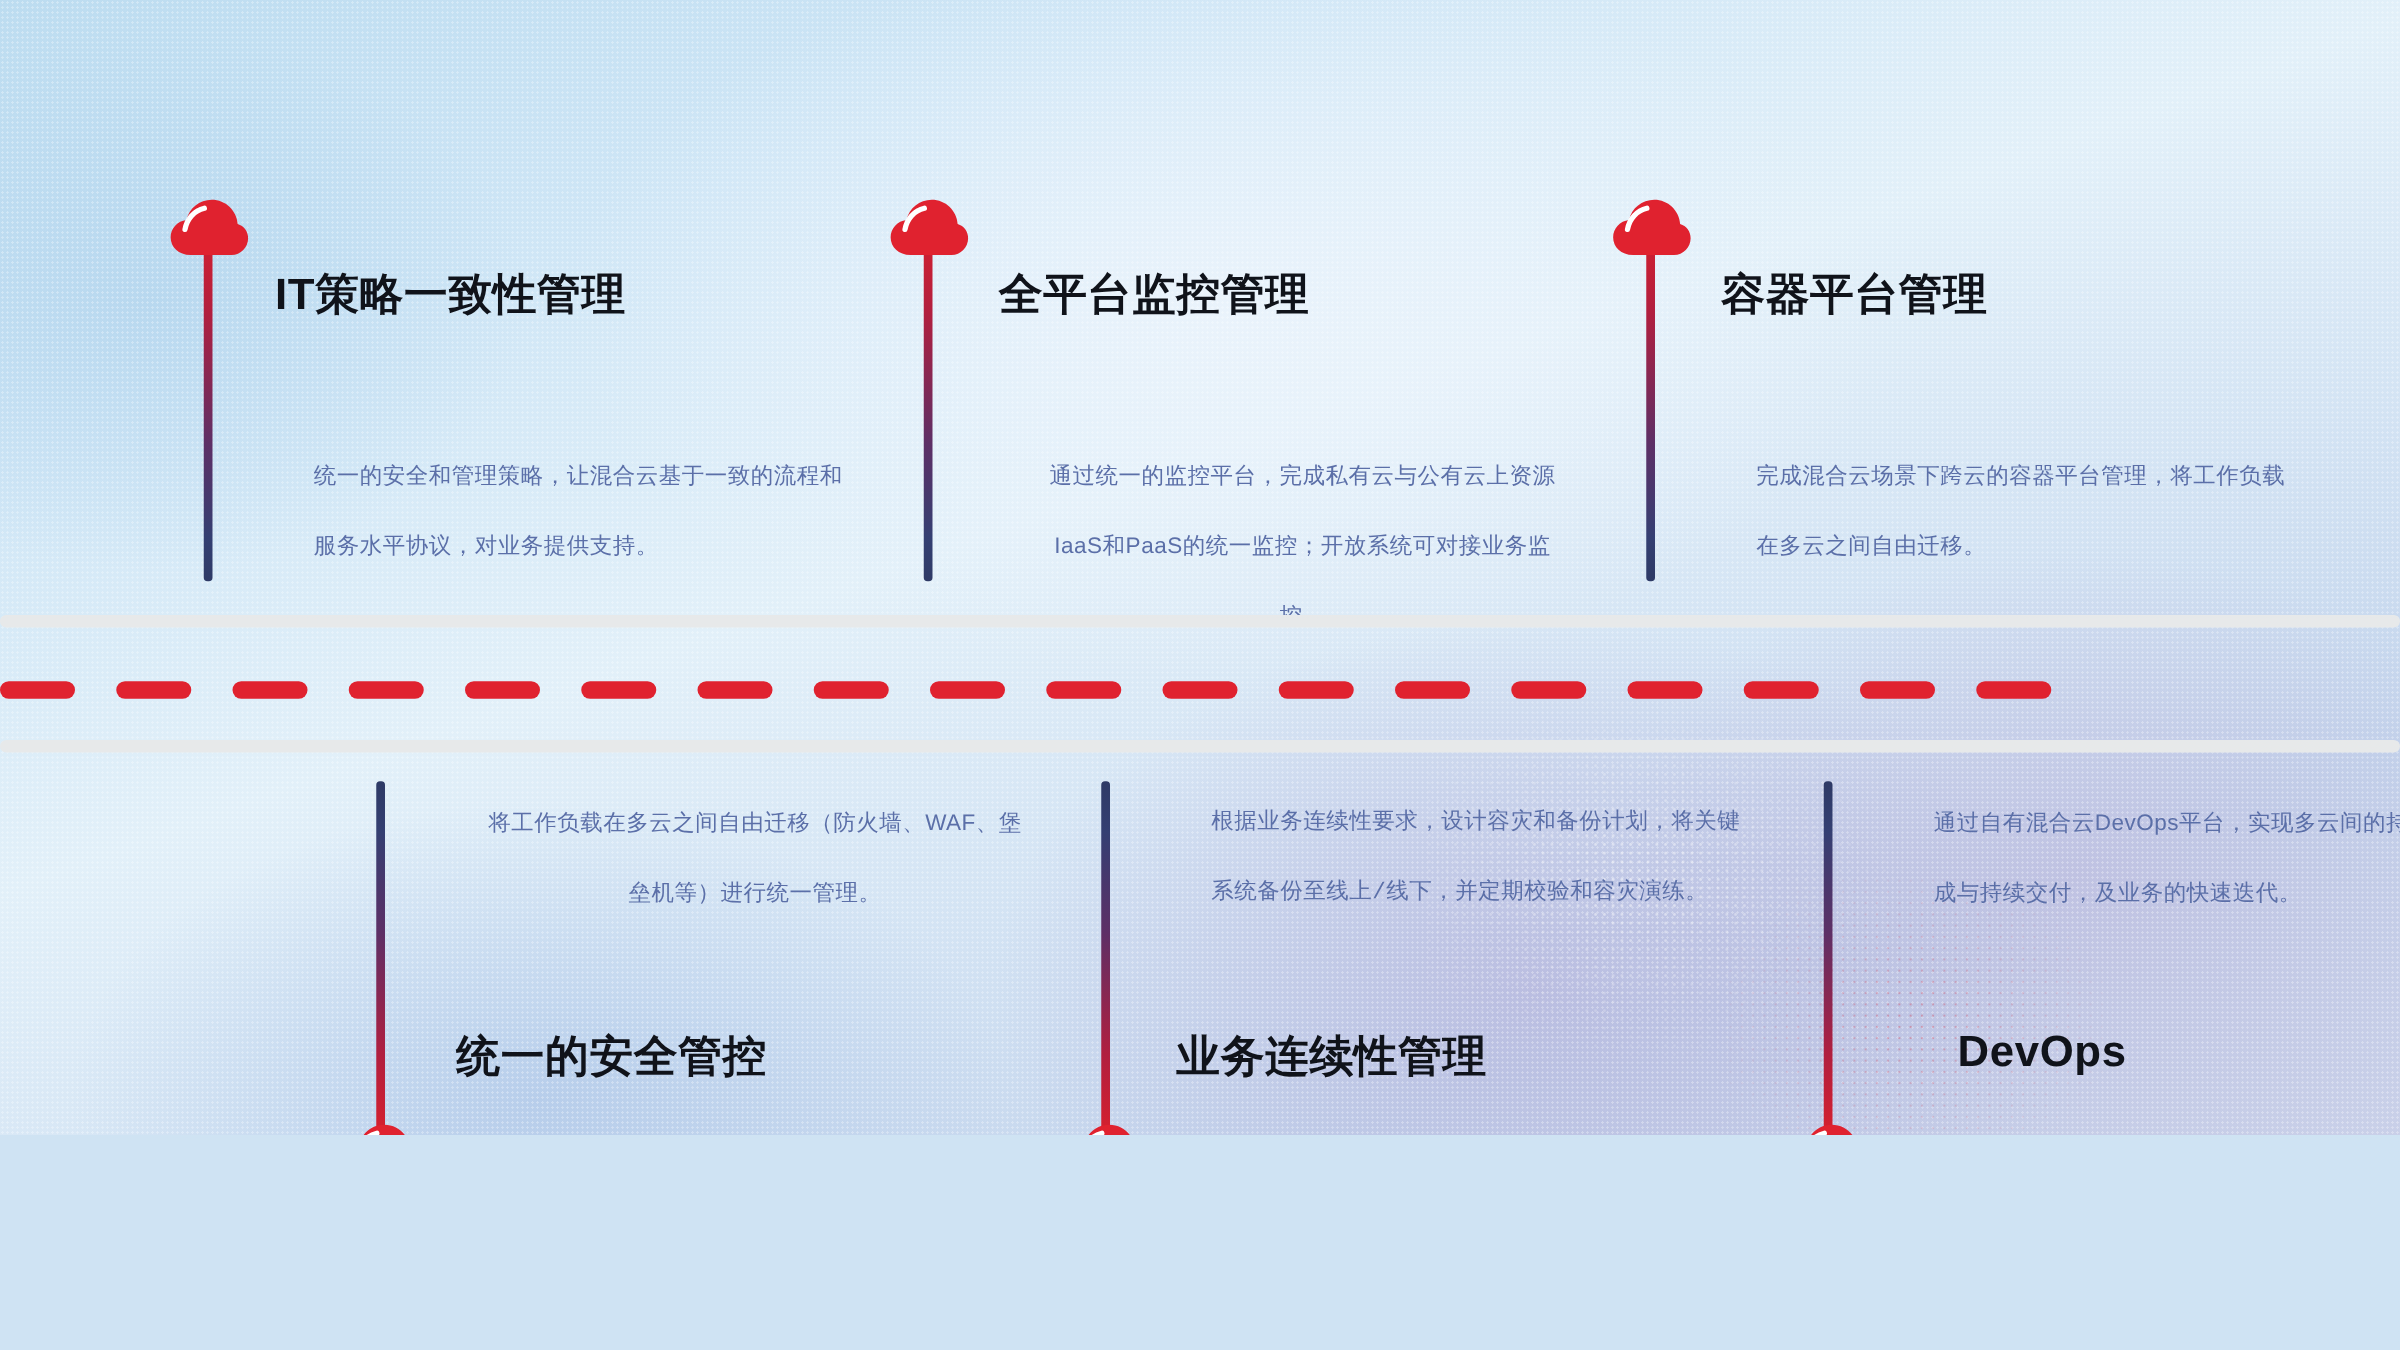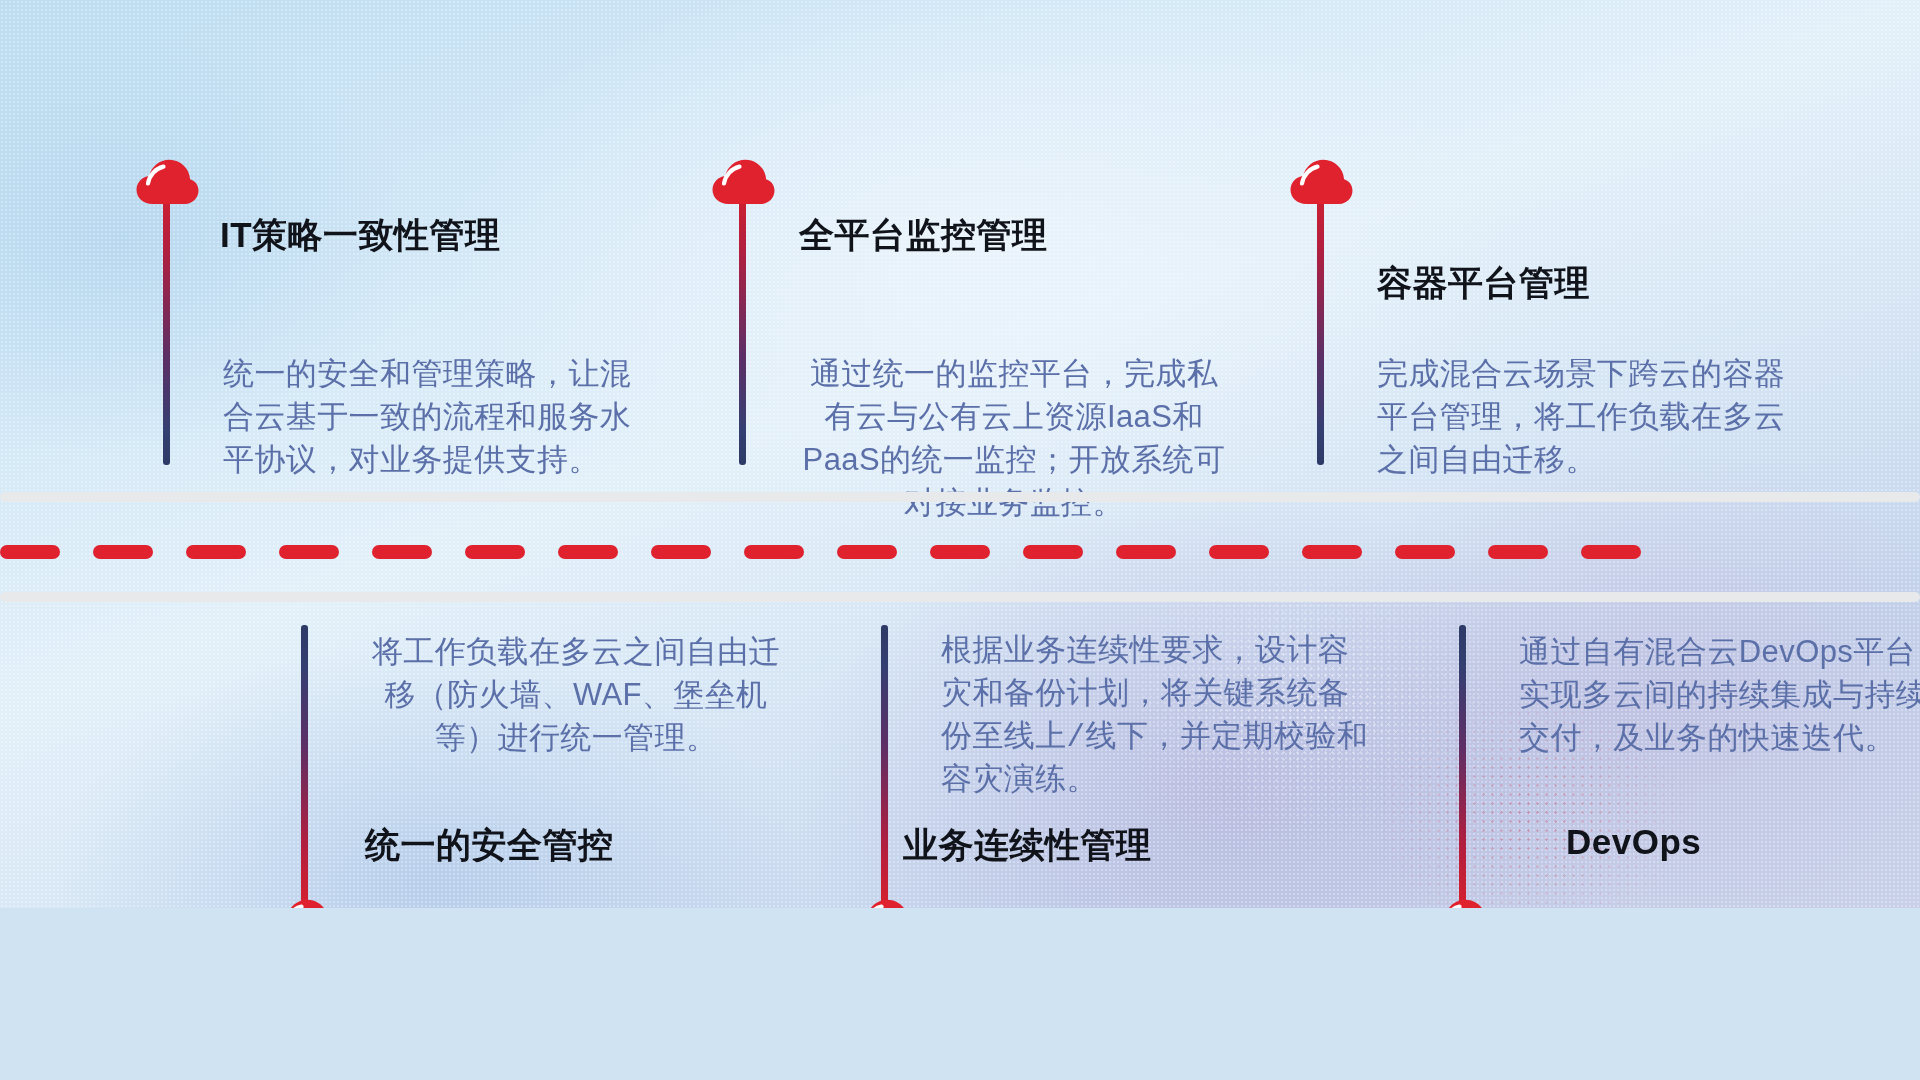--- a/index.html
+++ b/index.html
@@ -103,25 +103,26 @@
   .heading {
     position: absolute;
     font-size: 35px;
     font-weight: 700;
     color: #10131a;
     letter-spacing: 0.5px;
     white-space: nowrap;
   }
   .body {
     position: absolute;
-    font-size: 31px;
-    line-height: 43px;
+    font-size: 18px;
+    line-height: 56px;
     color: #5b6fa8;
     letter-spacing: 0.4px;
     width: 430px;
+    margin-left: 28px;
   }
 </style>
 </head>
 <body>
 
 <div id="stage">
 
   <div id="texture"></div>
   <div id="texture2"></div>
   <div id="texture3"></div>
@@ -145,21 +146,21 @@
     <div class="heading" style="left:754px; top:212px;">全平台监控管理</div>
     <div class="body" style="left:754px; top:352px;text-align:center;">通过统一的监控平台，完成私有云与公有云上资源IaaS和PaaS的统一监控；开放系统可对接业务监控。</div>
   </div>
 
   <div class="col">
     <div class="stem stem-top" style="left:1272px; top:175px; height:290px;"></div>
     <svg class="cloud" style="left:1244px; top:158px;" viewBox="0 0 64 48">
       <path d="M17.5 46 C7.8 46 1.5 39.6 1.5 31.8 C1.5 24.6 7 18.6 14.2 17.9 C16.4 8.5 24.6 1.8 34.4 1.8 C45.4 1.8 54.4 10.4 55.1 21.2 C60.2 22.7 63.5 27.3 63.5 32.6 C63.5 39.9 57.6 46 50.2 46 Z" fill="#e0222f"></path>
       <path d="M13 25.5 C14.5 17 20.5 10.5 28.5 8.6" stroke="#ffffff" stroke-width="4.2" stroke-linecap="round" fill="none"></path>
     </svg>
-    <div class="heading" style="left:1332px; top:212px;margin-top:48px;">容器平台管理</div>
+    <div class="heading" style="left:1332px; top:212px;">容器平台管理</div>
     <div class="body" style="left:1332px; top:352px;">完成混合云场景下跨云的容器平台管理，将工作负载在多云之间自由迁移。</div>
   </div>
 
   <div id="road">
     <div class="road-edge" style="top:492px;"></div>
     <div class="road-dashes" id="dash-row" style="top:545px;">
         <div class="dash" style="background: rgb(224, 34, 47);"></div>
         <div class="dash" style="background: rgb(224, 34, 47);"></div>
         <div class="dash" style="background: rgb(224, 34, 47);"></div>
         <div class="dash" style="background: rgb(224, 34, 47);"></div>
@@ -191,21 +192,21 @@
     <div class="heading" style="left:320px; top:822px;">统一的安全管控</div>
   </div>
 
   <div class="col">
     <div class="stem stem-bottom" style="left:836px; top:625px; height:288px;"></div>
     <svg class="cloud" style="left:808px; top:898px;" viewBox="0 0 64 48">
       <path d="M17.5 46 C7.8 46 1.5 39.6 1.5 31.8 C1.5 24.6 7 18.6 14.2 17.9 C16.4 8.5 24.6 1.8 34.4 1.8 C45.4 1.8 54.4 10.4 55.1 21.2 C60.2 22.7 63.5 27.3 63.5 32.6 C63.5 39.9 57.6 46 50.2 46 Z" fill="#e0222f"></path>
       <path d="M13 25.5 C14.5 17 20.5 10.5 28.5 8.6" stroke="#ffffff" stroke-width="4.2" stroke-linecap="round" fill="none"></path>
     </svg>
     <div class="body" style="left:896px; top:630px;font-family:Liberation Mono, monospace;">根据业务连续性要求，设计容灾和备份计划，将关键系统备份至线上/线下，并定期校验和容灾演练。</div>
-    <div class="heading" style="left:858px; top:822px;">业务连续性管理</div>
+    <div class="heading" style="left:896px; top:822px;">业务连续性管理</div>
   </div>
 
   <div class="col">
     <div class="stem stem-bottom" style="left:1414px; top:625px; height:288px;"></div>
     <svg class="cloud" style="left:1386px; top:898px;" viewBox="0 0 64 48">
       <path d="M17.5 46 C7.8 46 1.5 39.6 1.5 31.8 C1.5 24.6 7 18.6 14.2 17.9 C16.4 8.5 24.6 1.8 34.4 1.8 C45.4 1.8 54.4 10.4 55.1 21.2 C60.2 22.7 63.5 27.3 63.5 32.6 C63.5 39.9 57.6 46 50.2 46 Z" fill="#e0222f"></path>
       <path d="M13 25.5 C14.5 17 20.5 10.5 28.5 8.6" stroke="#ffffff" stroke-width="4.2" stroke-linecap="round" fill="none"></path>
     </svg>
     <div class="body" style="left:1474px; top:630px;">通过自有混合云DevOps平台，实现多云间的持续集成与持续交付，及业务的快速迭代。</div>
     <div class="heading" style="left:1474px; top:822px;margin-left:47px;">DevOps</div>

